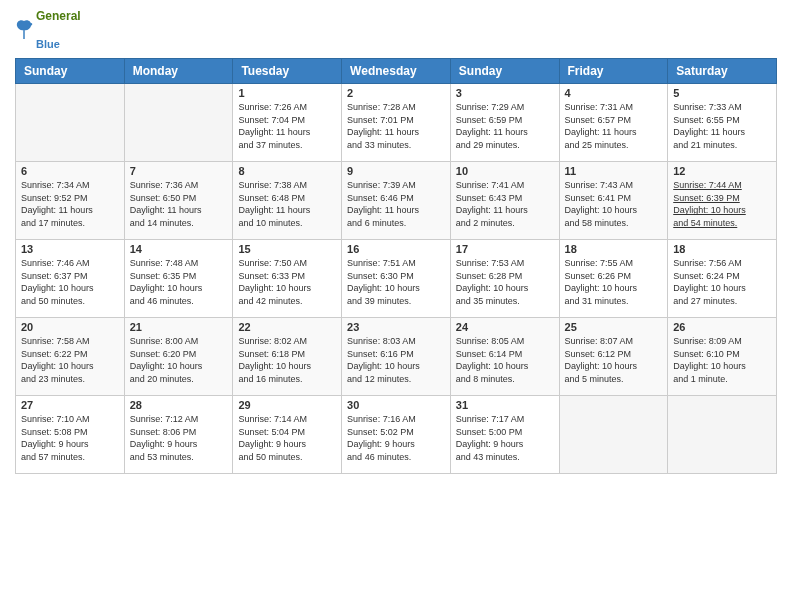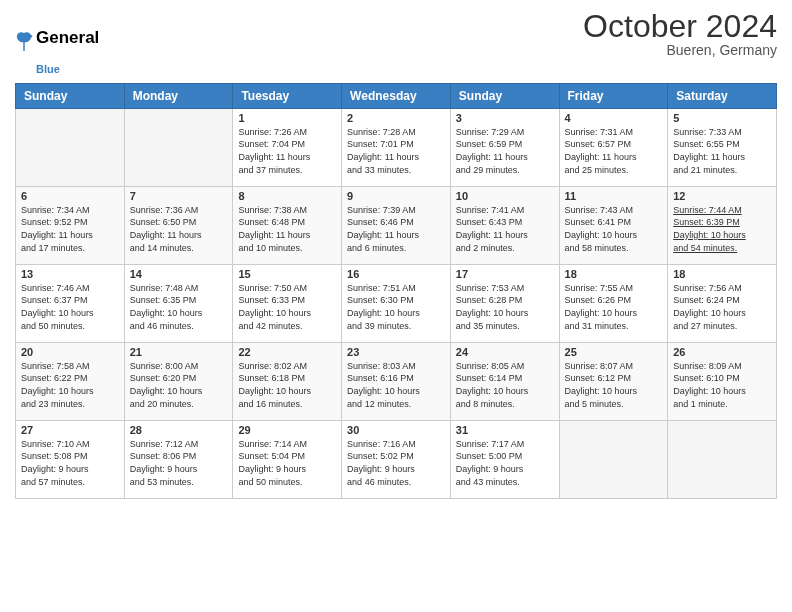--- a/index.html
+++ b/index.html
@@ -85,29 +85,25 @@
 <div class="container">
   <div class="header-area">
     <div class="logo-wrapper">
   <div style="display:flex;align-items:center;">
     <svg width="18" height="22" viewBox="0 0 18 22">
       <path d="M9 2 C12 0 17 2 16 7 C15 10 12 12 9 11 C6 12 3 10 2 7 C1 2 6 0 9 2Z" fill="#3a7fc1"></path>
       <path d="M9 11 L9 20" stroke="#3a7fc1" stroke-width="1.5" fill="none"></path>
       <path d="M14 5 C16 3 18 4 17 6 C16 7 14 7 14 5Z" fill="#3a7fc1"></path>
     </svg>
     <div style="margin-left:3px;">
-      <div style="font-size:17px;font-weight:bold;color:#000000;line-height:1.1;margin-top:19px;">General</div>
+      <div style="font-size:12px;font-weight:bold;color:#4d7c0f;line-height:1.1;">General</div>
       <div style="font-size:11px;font-weight:bold;color:#3a7fc1;line-height:1.1;margin-top:15px;">Blue</div>
     </div>
   </div>
 </div>
-    <div class="title-area">
-      <div class="month-title">October 2024</div>
-      <div class="location">Bueren, Germany</div>
-    </div>
   </div>
 
   <table>
     <thead>
       <tr>
         <th>Sunday</th>
         <th>Monday</th>
         <th>Tuesday</th>
         <th>Wednesday</th>
         <th>Sunday</th>

